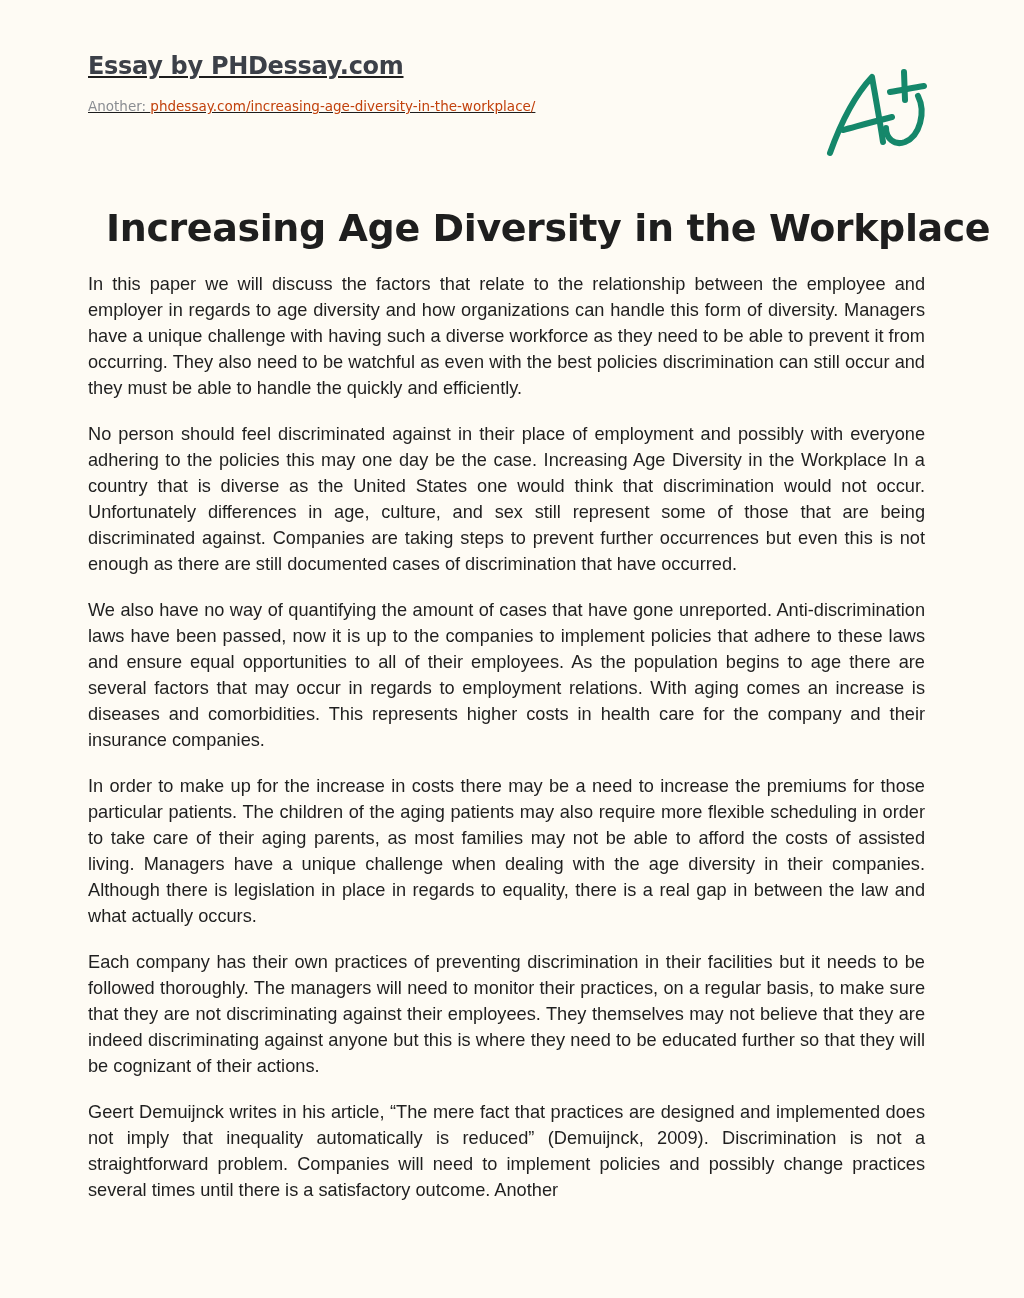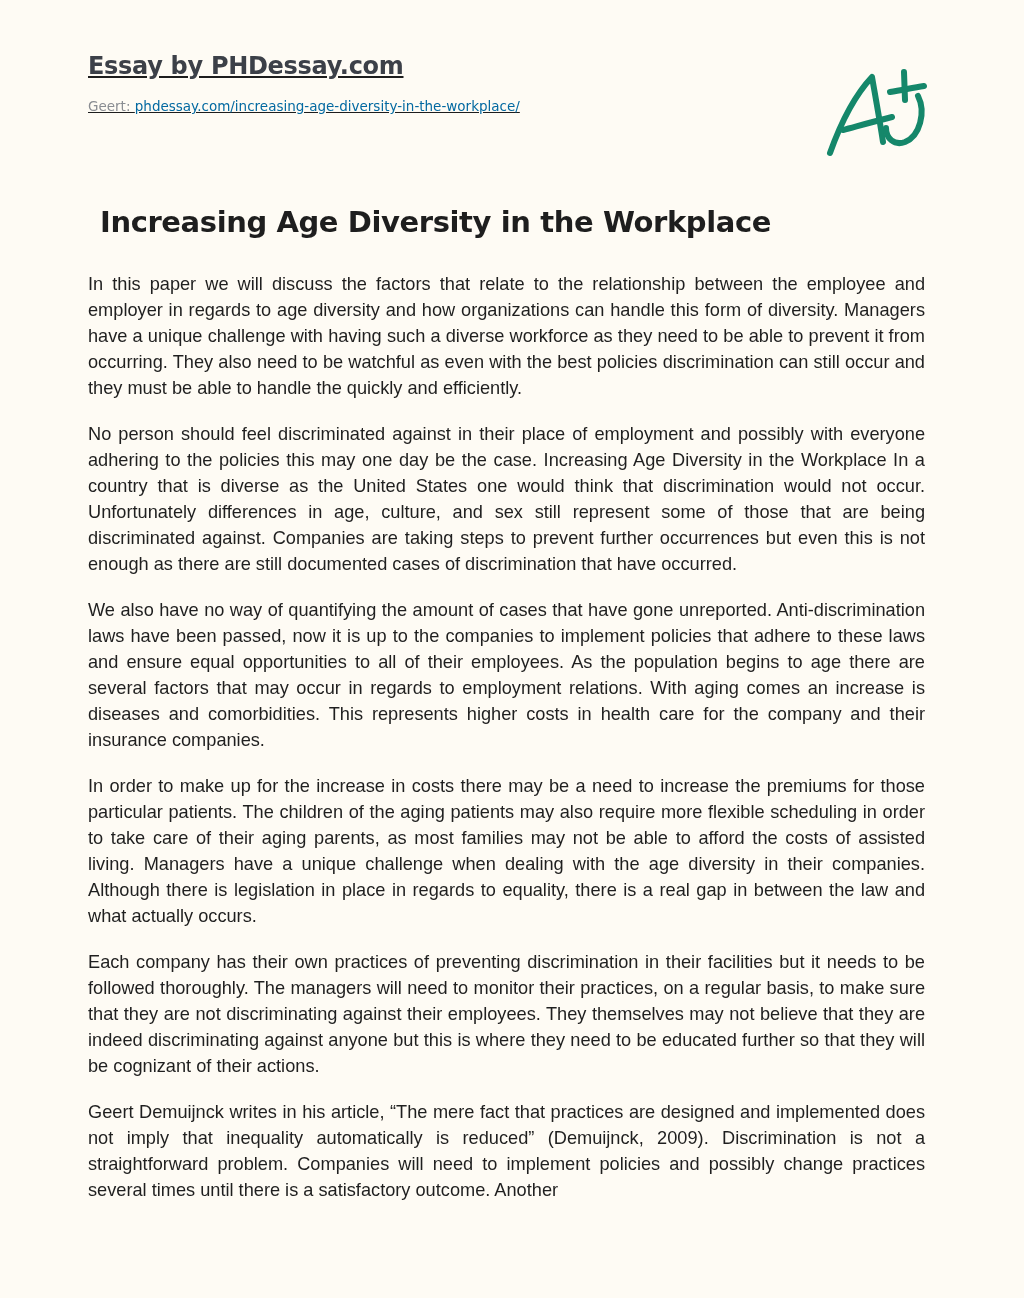--- a/index.html
+++ b/index.html
@@ -32,38 +32,38 @@
       margin: 0;
     }
     .source {
       margin-top: 15px;
       font-family: "DejaVu Sans", sans-serif;
       font-size: 13.5px;
       line-height: 18px;
       color: #8a8d92;
     }
     .source a {
-      color: #0369a1;
+      color: #c2410c;
       text-decoration: none;
     }
     .logo {
       position: absolute;
       left: 820px;
       top: 60px;
       width: 120px;
       height: 105px;
     }
     .title {
       position: absolute;
       left: 88px;
       top: 190px;
-      margin: 12px;
+      margin: 18px;
       font-family: "DejaVu Sans", sans-serif;
       font-weight: bold;
-      font-size: 29px;
+      font-size: 38px;
       line-height: 40px;
       color: #1e1e1e;
       letter-spacing: -0.4px;
     }
     .content {
       position: absolute;
       left: 88px;
       top: 271px;
       width: 849px;
       height: 985px;
@@ -77,21 +77,21 @@
       text-align: justify;
       color: #1f1f1f;
     }
   </style>
 </head>
 <body>
 
 <div class="header">
   <h2 class="brand">Essay by PHDessay.com</h2>
   <div class="source">
-    <span>Geert: </span><a>phdessay.com/increasing-age-diversity-in-the-workplace/</a>
+    <span>Another: </span><a>phdessay.com/increasing-age-diversity-in-the-workplace/</a>
   </div>
 </div>
 
 <div class="logo">
   <svg width="120" height="105" viewBox="0 0 120 105" xmlns="http://www.w3.org/2000/svg">
     <g fill="none" stroke="#15876a" stroke-width="6" stroke-linecap="round" stroke-linejoin="round">
 
       <path d="M10 93 C 20 65, 35 35, 52 17 C 56 40, 60 62, 63 82"></path>
       <path d="M23 70 C 38 66, 52 62, 72 57"></path>
 

